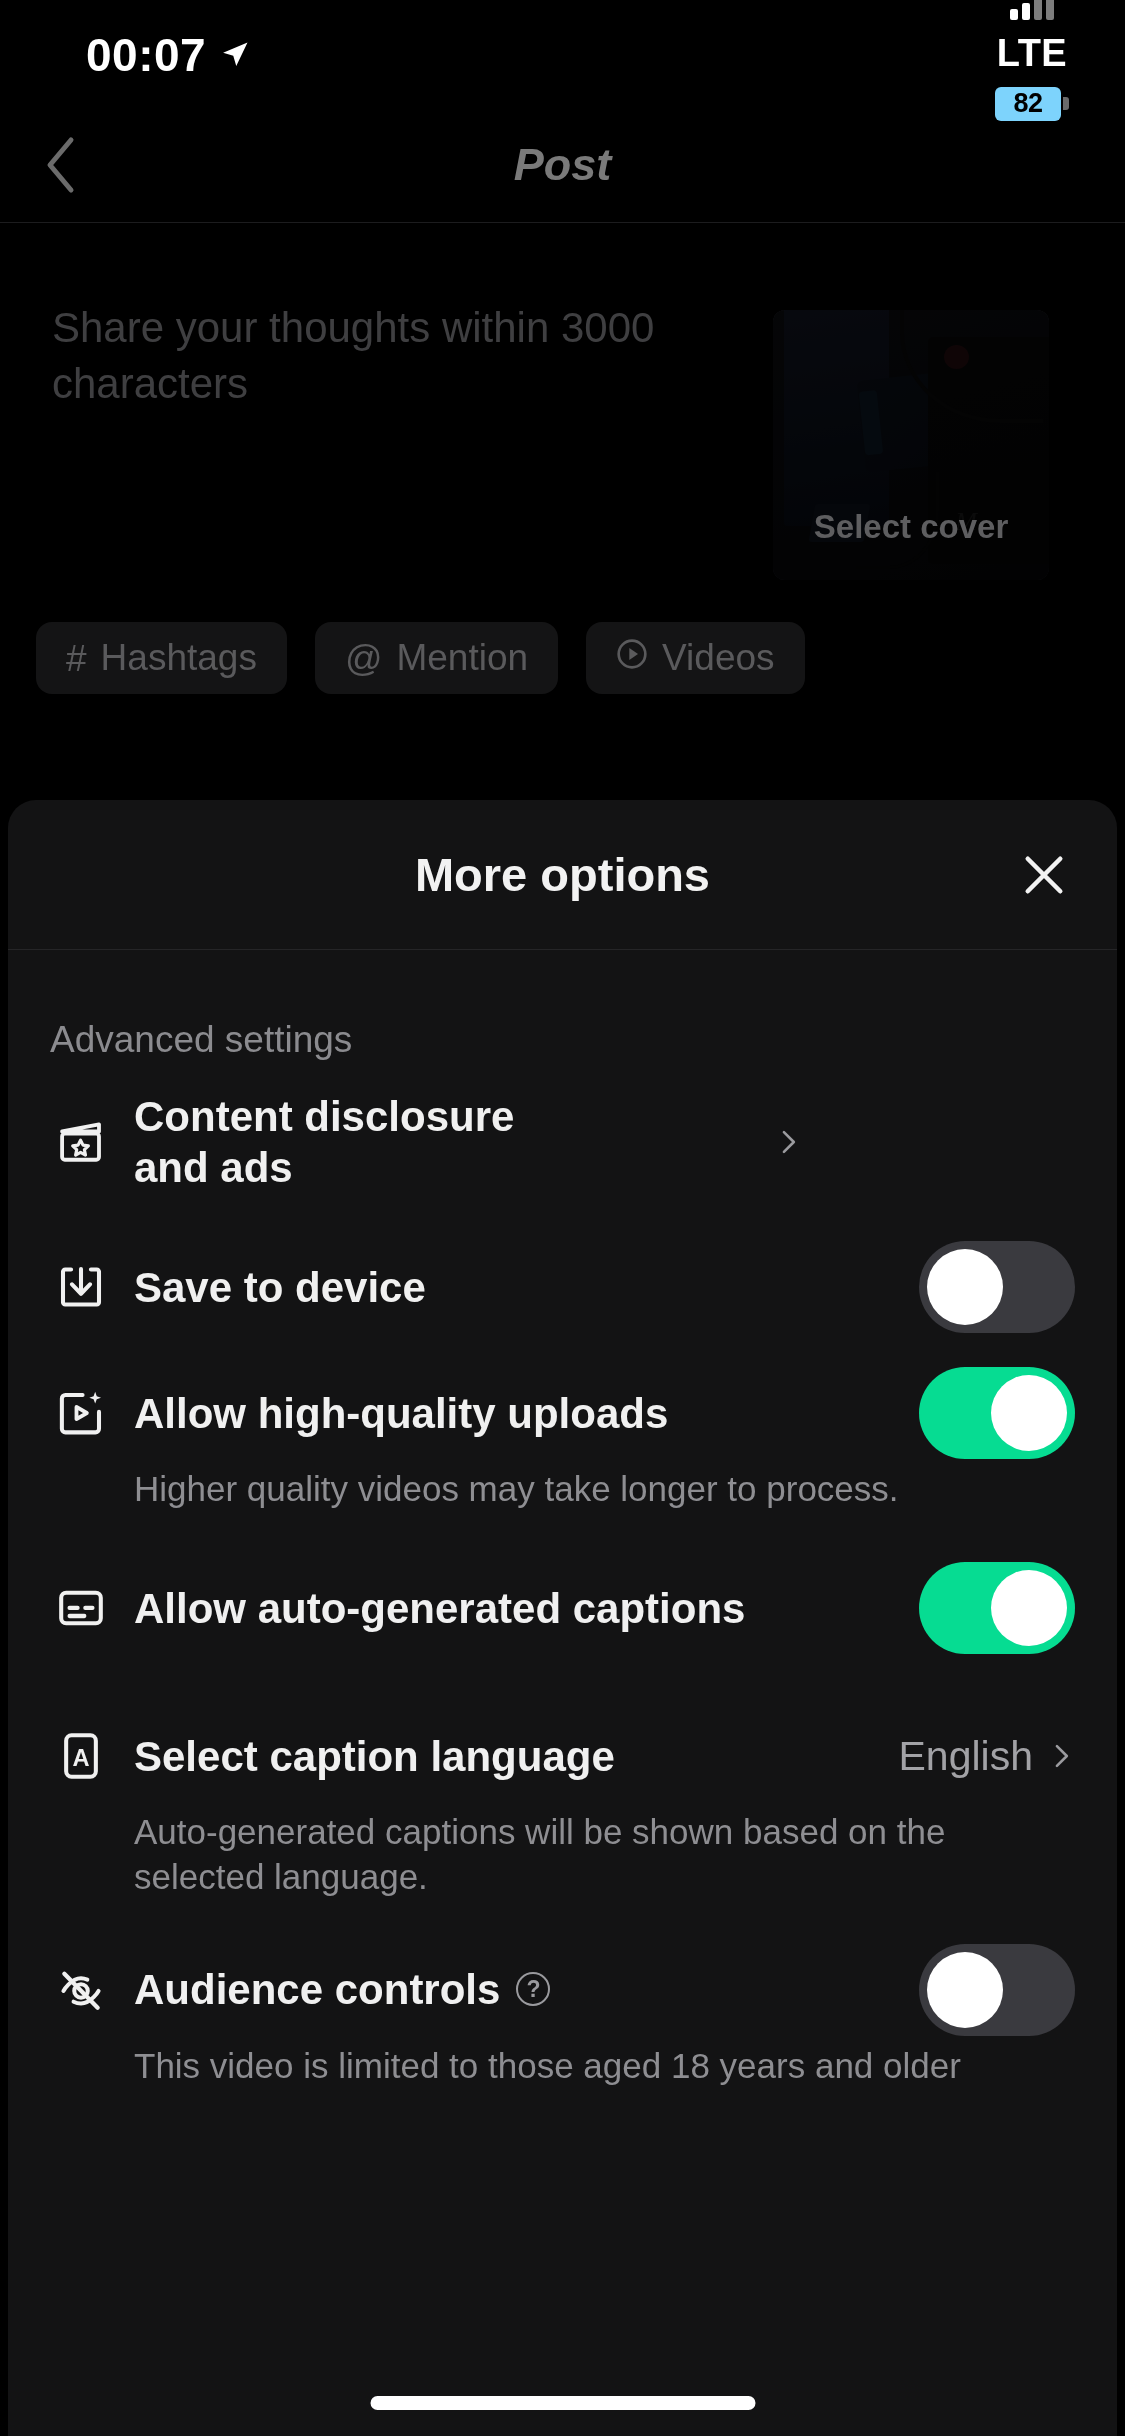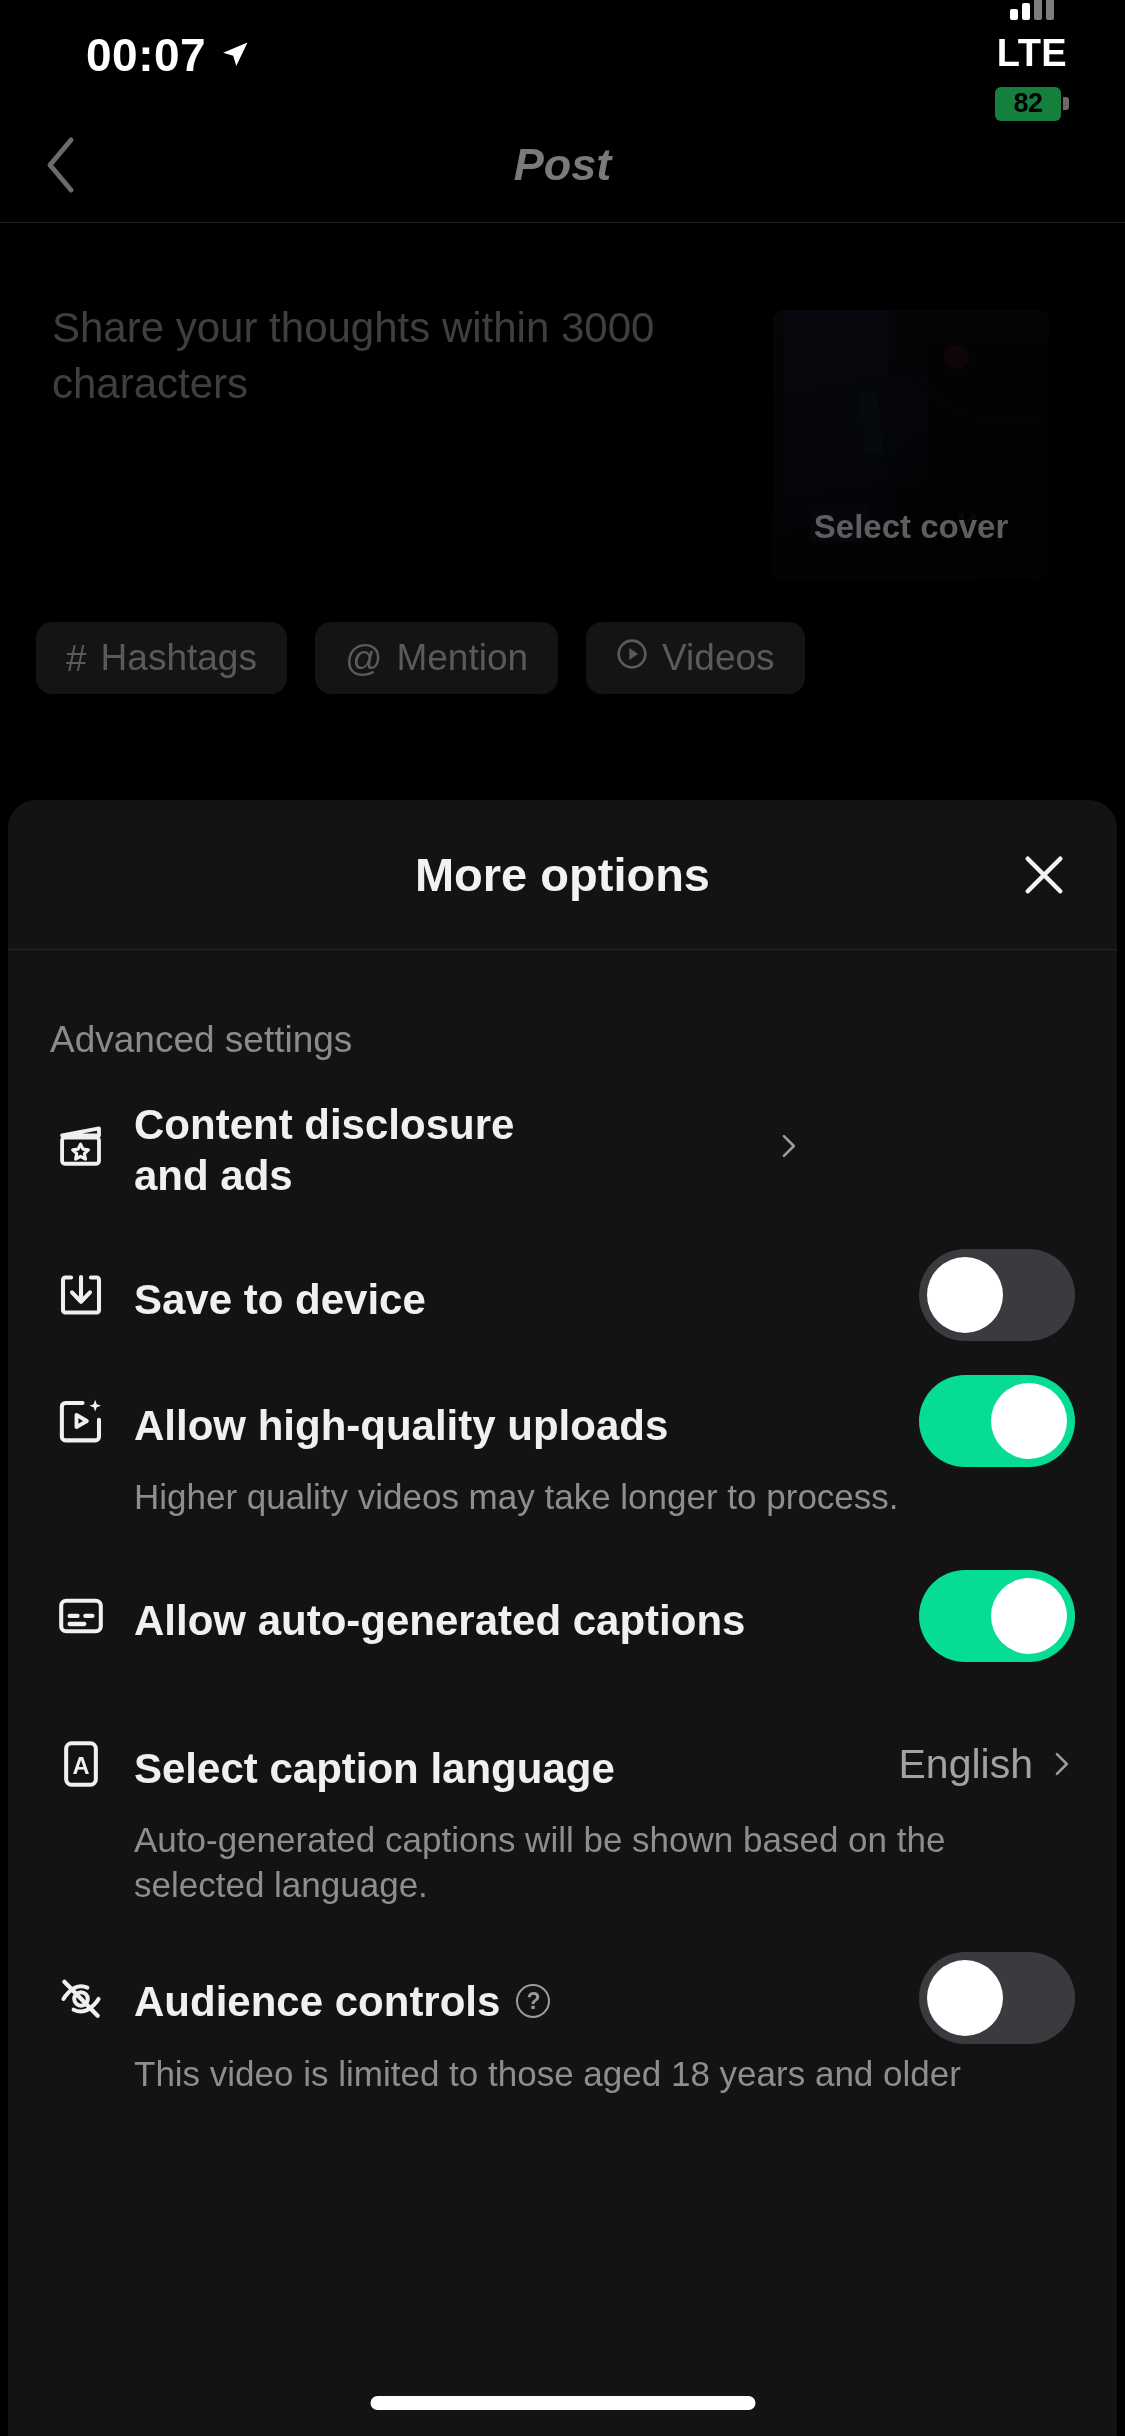--- a/index.html
+++ b/index.html
@@ -25,21 +25,21 @@
   .sb-right { display:flex; align-items:center; gap:12px;flex-direction:column; }
   .sig { display:flex; align-items:flex-end; gap:4px; height:30px; }
   .sig i { display:block; width:8px; border-radius:2px; background:#fff; }
   .sig i:nth-child(1){ height:11px; }
   .sig i:nth-child(2){ height:17px; }
   .sig i:nth-child(3){ height:23px; background:#7d7d7d; }
   .sig i:nth-child(4){ height:29px; background:#7d7d7d; }
   .lte { color:#fff; font-size:38px; font-weight:600; letter-spacing:0.5px; }
   .batt { position:relative; display:flex; align-items:center; }
   .batt-body {
-    width:66px; height:34px; border-radius:6px; background:#15803d;
+    width:66px; height:34px; border-radius:6px; background:#7dd3fc;
     display:flex; align-items:center; justify-content:center;
   }
   .batt-num { color:#000; font-size:27px; font-weight:700; letter-spacing:-0.5px; }
   .batt-tip { width:6px; height:13px; background:#6a6a6a; border-radius:0 3px 3px 0; margin-left:2px; }
 
   .navbar {
     position:absolute; top:110px; left:0; right:0; height:110px;
     display:flex; align-items:center;
   }
   .nav-back {
@@ -128,21 +128,21 @@
     width:66px; height:66px; display:flex; align-items:center; justify-content:center;
   }
 
   .sheet-body { position:absolute; top:151px; left:0; right:0; bottom:0; padding:0 36px; }
 
   .section-label { color:#8b8b8f; font-size:37px; padding:68px 6px 0 6px; }
 
   .row { display:flex; align-items:center; padding:0 6px; min-height:96px; }
   .row-ico { width:62px; height:62px; flex:0 0 62px; margin-right:22px;
     display:flex; align-items:center; justify-content:center; }
-  .row-label { color:#f0f0f0; font-size:42px; font-weight:700; line-height:1.22; flex:1;margin-top:8px; }
+  .row-label { color:#f0f0f0; font-size:42px; font-weight:700; line-height:1.22; flex:1; }
   .row-label.two { max-width:640px; }
   .row-value { color:#a2a2a6; font-size:41px; margin-right:14px; }
   .sub {
     color:#8e8e92; font-size:35px; line-height:1.28;
     padding-left:90px; padding-right:30px; margin-top:6px;
   }
   .chev { width:28px; height:28px; }
 
   .toggle { position:relative; width:156px; height:92px; border-radius:46px; flex:0 0 156px; }
   .toggle.on { background:#06dc92; }

